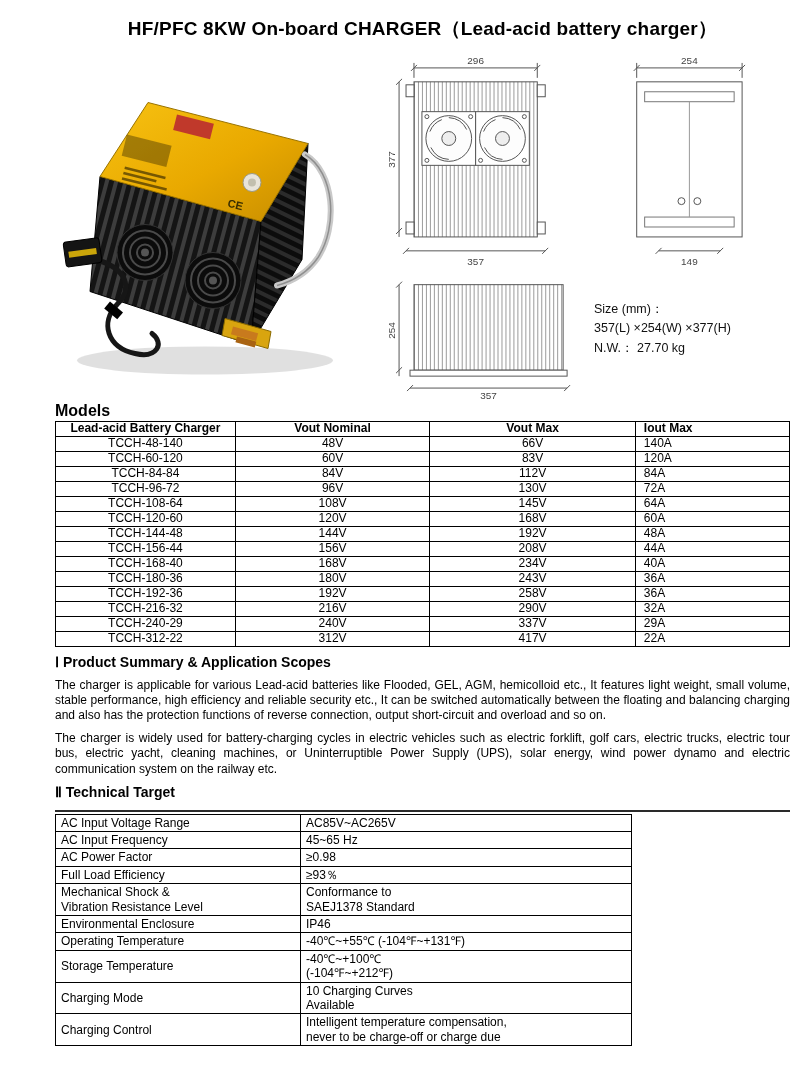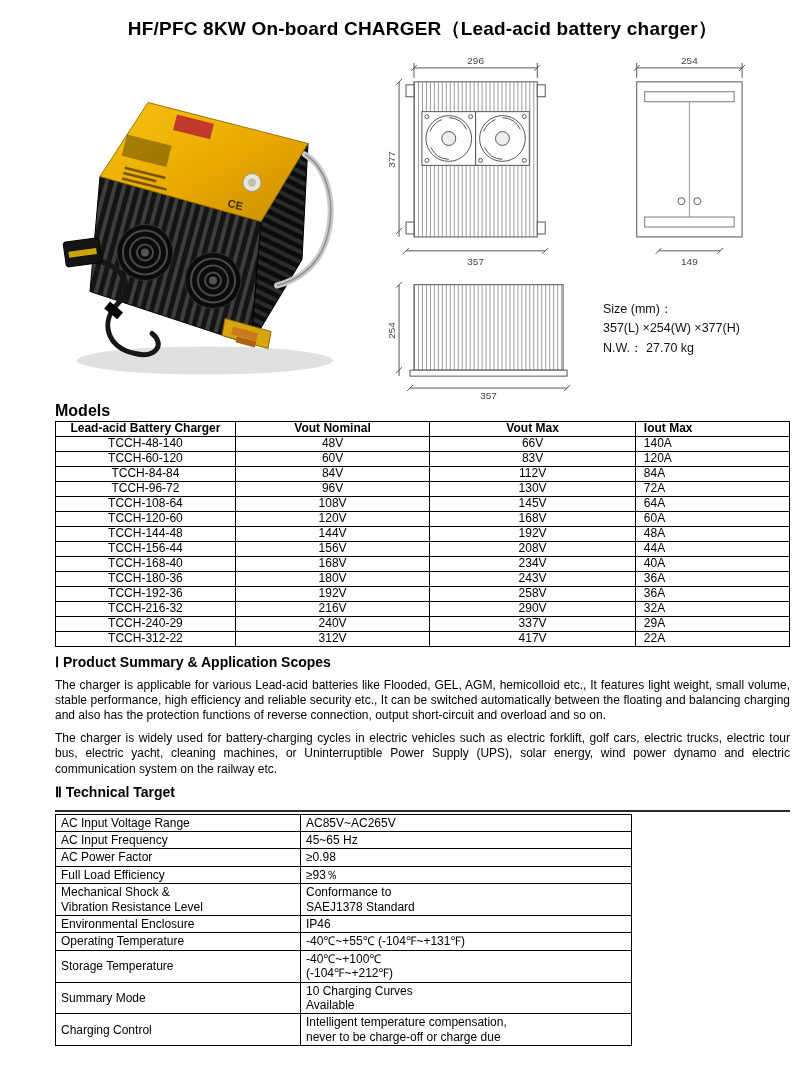--- a/index.html
+++ b/index.html
@@ -14,21 +14,21 @@
     font-size: 19px; font-weight: bold; text-align: center;
     margin: 6px 0 10px 0; letter-spacing: 0.2px;
   }
 
   .media-row { display: flex; height: 348px; margin-bottom: 2px; }
   .photo { width: 300px; height: 340px; position: relative; }
   .photo svg { display: block; }
   .drawings { flex: 1; position: relative; height: 348px; margin-left: 30px; }
   .drawings svg { display: block; }
   .size-info {
-    position: absolute; left: 218px; top: 248px;
+    position: absolute; left: 209px; top: 248px;
     font-size: 12.5px; line-height: 1.55; color: #111;
   }
 
   .models-label { font-size: 16px; font-weight: bold; margin: 2px 0 1px 0; }
 
   table { border-collapse: collapse; }
   .models-table { width: 100%; font-size: 12px; table-layout: fixed; }
   .models-table th, .models-table td {
     border: 1px solid #000; text-align: center; padding: 0 3px;
     height: 15px; line-height: 1.15;
@@ -356,21 +356,21 @@
         <tr>
           <td class="tech-label">Operating Temperature</td>
           <td class="tech-value">-40℃~+55℃  (-104℉~+131℉)</td>
         </tr>
         <tr>
           <td class="tech-label">Storage Temperature</td>
           <td class="tech-value">-40℃~+100℃
 (-104℉~+212℉)</td>
         </tr>
         <tr>
-          <td class="tech-label">Summary Mode</td>
+          <td class="tech-label">Charging Mode</td>
           <td class="tech-value">10 Charging Curves
 Available</td>
         </tr>
         <tr>
           <td class="tech-label">Charging Control</td>
           <td class="tech-value">Intelligent temperature compensation,
 never to be charge-off or charge due</td>
         </tr>
       </tbody>
   </table>

